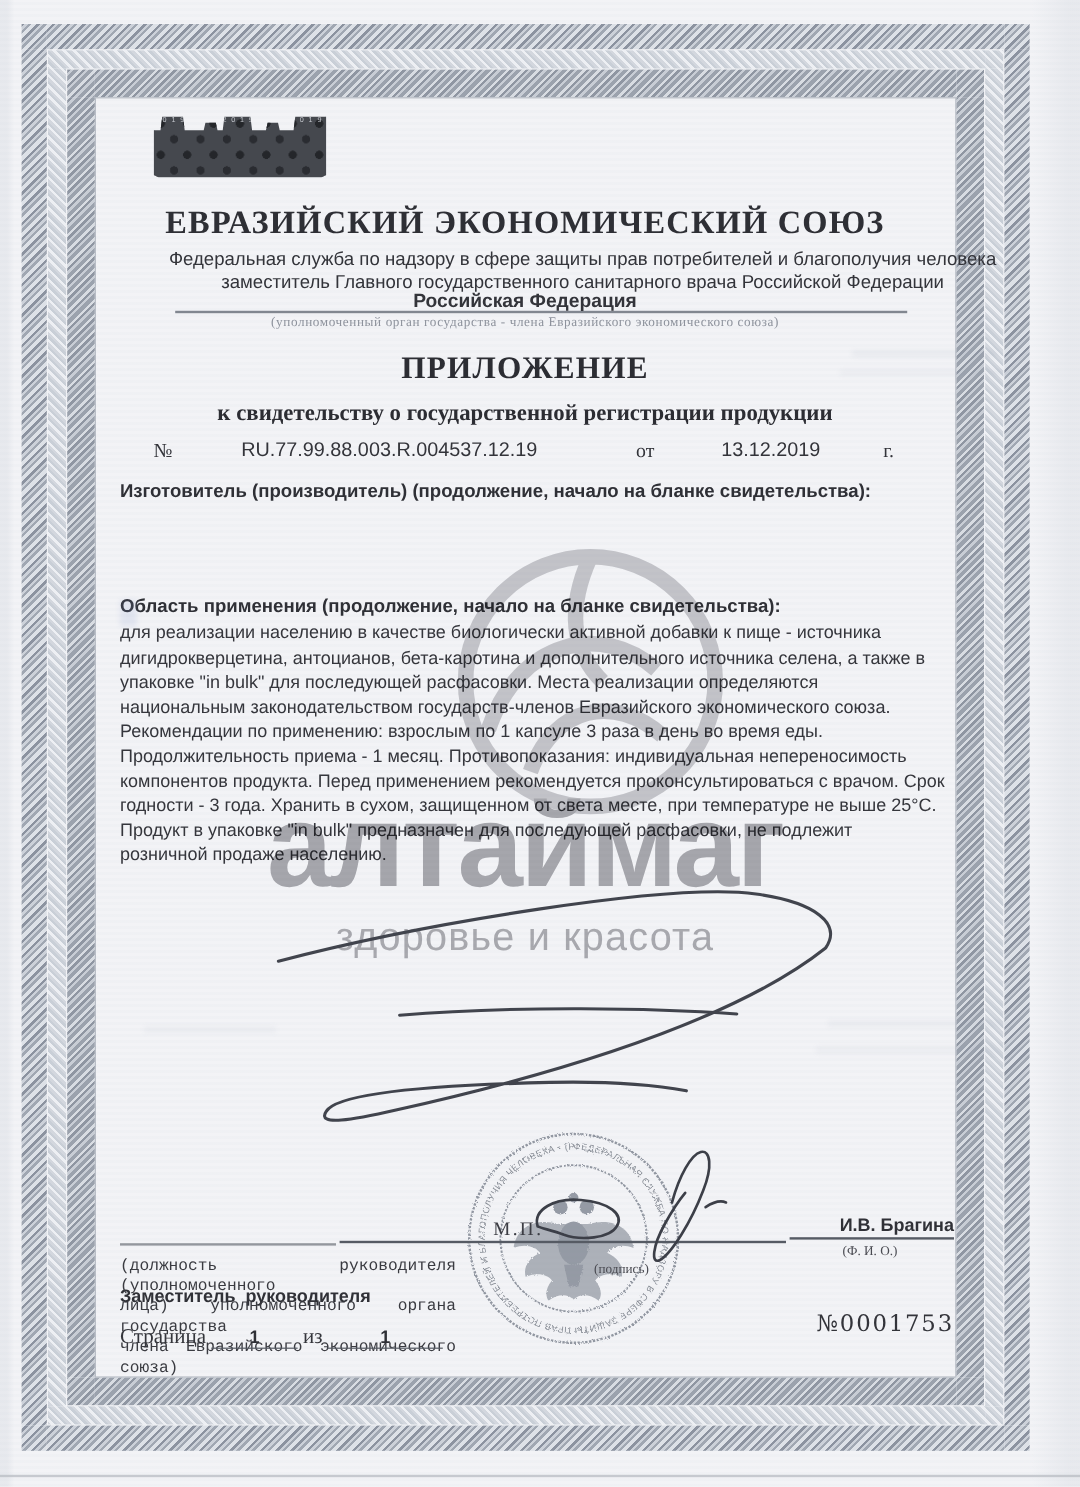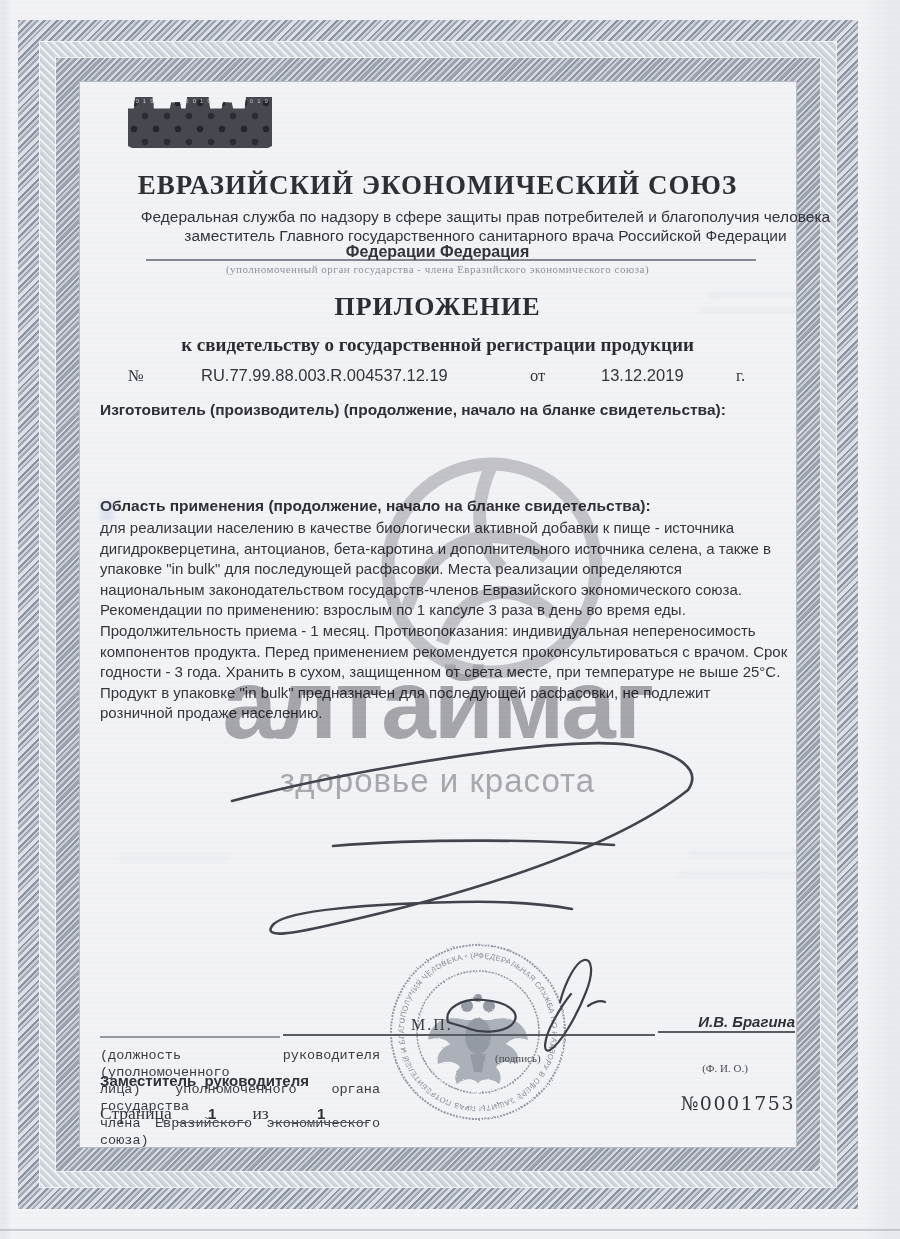--- a/index.html
+++ b/index.html
@@ -58,22 +58,22 @@
     font-size:98px;font-weight:bold;letter-spacing:-2px;color:#aeaeb2;line-height:1;}
   #wm-tag{position:absolute;left:80px;top:762px;width:715px;text-align:center;
     font-size:33px;color:#b1b1b5;letter-spacing:1px;}
   
   .line{background:#565b64;height:1.5px;}
   #pos-title{left:100px;top:1072px;font-size:15px;font-weight:bold;color:#303137;word-spacing:4px;}
   #pos-note{left:100px;top:1047px;width:280px;font-family:Liberation Mono, monospace;
     font-size:13.5px;line-height:17px;color:#3a3b41;text-align:justify;}
   #mp{left:411px;top:1016px;font-family:"Liberation Serif",serif;font-size:16px;letter-spacing:2px;color:#3c3d44;z-index:7;}
   #sign-cap{left:495px;top:1039px;font-family:"Liberation Serif",serif;font-size:11px;color:#4a4b52;z-index:7;margin-top:13px;}
-  #name{left:655px;top:1013px;width:140px;text-align:right;font-size:15px;font-weight:bold;color:#303137;font-style:italic;}
-  #name-cap{left:655px;top:1037px;width:140px;text-align:center;font-family:"Liberation Serif",serif;font-size:11px;color:#4a4b52;margin-top:25px;}
+  #name{left:655px;top:1013px;width:140px;text-align:right;font-size:15px;font-weight:bold;color:#303137;}
+  #name-cap{left:655px;top:1037px;width:140px;text-align:center;font-family:"Liberation Serif",serif;font-size:11px;color:#4a4b52;}
   #pagerow{left:100px;top:1103px;font-family:"Liberation Serif",serif;font-size:17.5px;color:#34353b;z-index:7;}
   .pgnum{font-family:"Liberation Sans",sans-serif;font-weight:bold;font-size:15px;color:#2f3036;}
   #form-no{left:640px;top:1092px;width:155px;text-align:right;font-family:"DejaVu Serif",serif;
     font-size:19px;letter-spacing:1.5px;color:#33343a;}
   
   .ghost{position:absolute;background:#8e99ab;filter:blur(2px);}
   #bottom-scan-line{left:0;top:1229px;width:900px;height:2px;background:#b7bbc2;opacity:.75;}
   svg{position:absolute;overflow:visible;}
   .nowrap{white-space:nowrap;margin-left:16px;}
 </style>
@@ -88,21 +88,21 @@
   <div class="gb gb4"></div>
 
   <div id="logo" class="abs">
     <span class="lbl">2019 РФ 2019 РФ 2019</span>
   </div>
 
   <div id="union-title" class="abs">ЕВРАЗИЙСКИЙ ЭКОНОМИЧЕСКИЙ СОЮЗ</div>
   <div class="abs sub" style="top:208px;">Федеральная служба по надзору в сфере защиты прав потребителей и благополучия человека</div>
   <div class="abs sub" style="top:227px;">заместитель Главного государственного санитарного врача Российской Федерации</div>
   <div id="country-line" class="abs"></div>
-  <div id="country" class="abs">Федерации Федерация</div>
+  <div id="country" class="abs">Российская Федерация</div>
   <div id="auth-note" class="abs">(уполномоченный орган государства - члена Евразийского экономического союза)</div>
 
   <div id="doc-title" class="abs">ПРИЛОЖЕНИЕ</div>
   <div id="doc-subtitle" class="abs">к свидетельству о государственной регистрации продукции</div>
 
   <span class="abs numrow serif" style="left:128px;">№</span>
   <span class="abs numrow nowrap" style="left:185px;">RU.77.99.88.003.R.004537.12.19</span>
   <span class="abs numrow serif" style="left:530px;">от</span>
   <span class="abs numrow nowrap" style="left:585px;">13.12.2019</span>
   <span class="abs numrow serif" style="left:736px;">г.</span>

